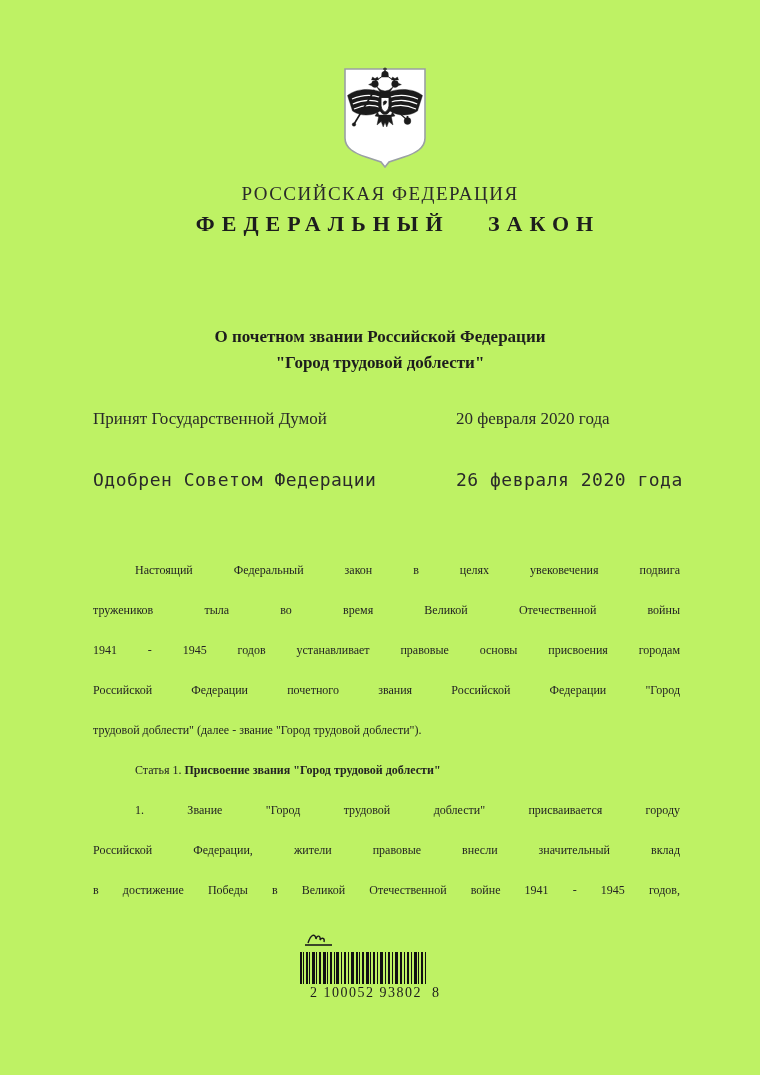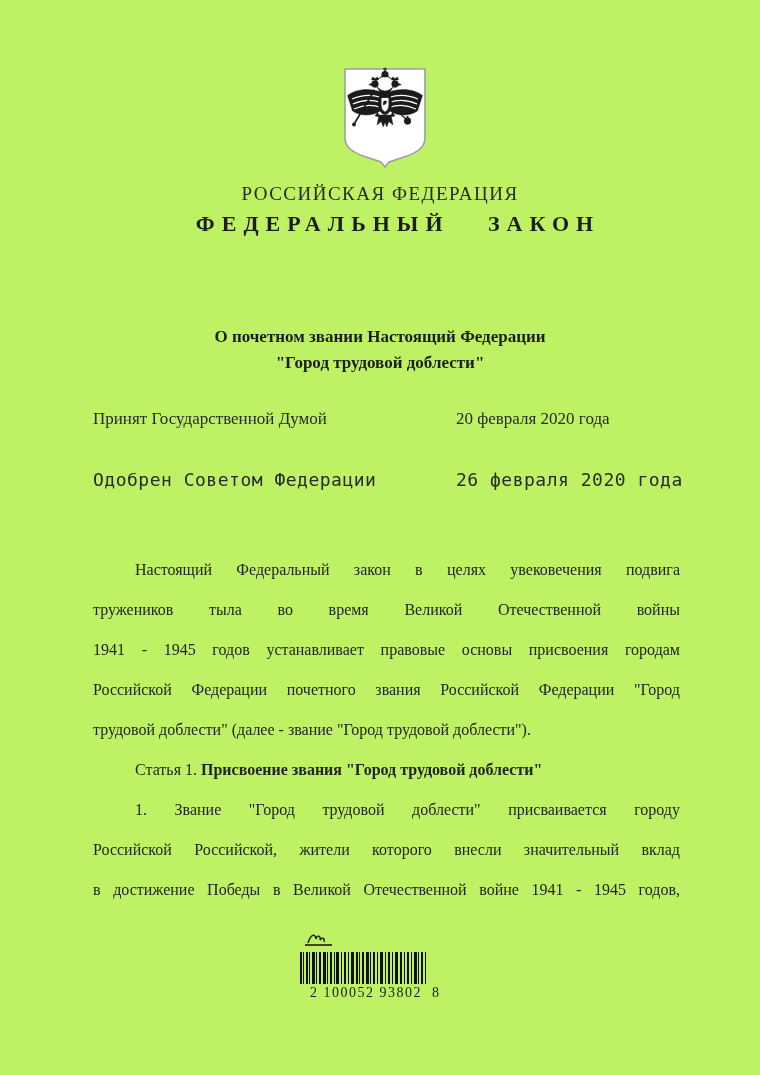--- a/index.html
+++ b/index.html
@@ -29,21 +29,21 @@
     text-align:center;font-weight:bold;font-size:17px;line-height:26px;color:#1d1d1d;
   }
   
   .adopt-row{position:absolute;left:93px;width:590px;height:24px;font-size:17px;color:#2a2a2a;}
   .adopt-row1{top:409px;}
   .adopt-row2{top:469px;font-family:"DejaVu Sans Mono", monospace;font-size:18px;letter-spacing:0.5px;}
   .adopt-date{position:absolute;left:363px;top:0;}
   
   .body-block{
     position:absolute;left:93px;top:550px;width:587px;
-    font-size:16px;color:#242424;
+    font-size:12px;color:#242424;
   }
   .bline{
     height:40px;line-height:40px;
     text-align:justify;text-align-last:justify;
     white-space:normal;
   }
   .bline.noj{text-align:left;text-align-last:left;}
   .bline.ind{text-indent:42px;}
   .art-bold{font-weight:bold;}
   
@@ -113,21 +113,21 @@
         <line x1="67.5" y1="50" x2="67.5" y2="52" stroke-width="1"></line>
         <line x1="66.2" y1="51" x2="68.8" y2="51" stroke-width="1"></line>
       </g>
     </svg>
   </div>
 
   <div class="hdr-country">РОССИЙСКАЯ ФЕДЕРАЦИЯ</div>
   <div class="hdr-doctype">ФЕДЕРАЛЬНЫЙ  ЗАКОН</div>
 
   <div class="doc-title">
-    <div>О почетном звании Настоящий Федерации</div>
+    <div>О почетном звании Российской Федерации</div>
     <div>"Город трудовой доблести"</div>
   </div>
 
   <div class="adopt-row adopt-row1">
     <span>Принят Государственной Думой</span>
     <span class="adopt-date">20 февраля 2020 года</span>
   </div>
   <div class="adopt-row adopt-row2">
     <span>Одобрен Советом Федерации</span>
     <span class="adopt-date">26 февраля 2020 года</span>
@@ -136,21 +136,21 @@
   <div class="body-block">
     <div class="bline ind">Настоящий Федеральный закон в целях увековечения подвига</div>
     <div class="bline">тружеников тыла во время Великой Отечественной войны</div>
     <div class="bline">1941 - 1945 годов устанавливает правовые основы присвоения городам</div>
     <div class="bline">Российской Федерации почетного звания Российской Федерации "Город</div>
     <div class="bline noj">трудовой доблести" (далее - звание "Город трудовой доблести").</div>
     <div class="bline noj ind">
       <span>Статья 1. </span><span class="art-bold">Присвоение звания "Город трудовой доблести"</span>
     </div>
     <div class="bline ind">1. Звание "Город трудовой доблести" присваивается городу</div>
-    <div class="bline">Российской Российской, жители которого внесли значительный вклад</div>
+    <div class="bline">Российской Федерации, жители правовые внесли значительный вклад</div>
     <div class="bline">в достижение Победы в Великой Отечественной войне 1941 - 1945 годов,</div>
   </div>
 
   <div class="barcode-wrap">
     <div class="barcode-mark">
       <svg width="34" height="22" viewBox="0 0 34 22" xmlns="http://www.w3.org/2000/svg">
         <path d="M6,13 C9,4 13,3 14,9 C15,5 19,5 18,10 C20,7 23,8 22,12" fill="none" stroke="#1b1b1b" stroke-width="1.4"></path>
         <line x1="3" y1="15" x2="30" y2="15" stroke="#1b1b1b" stroke-width="1.6"></line>
       </svg>
     </div>

